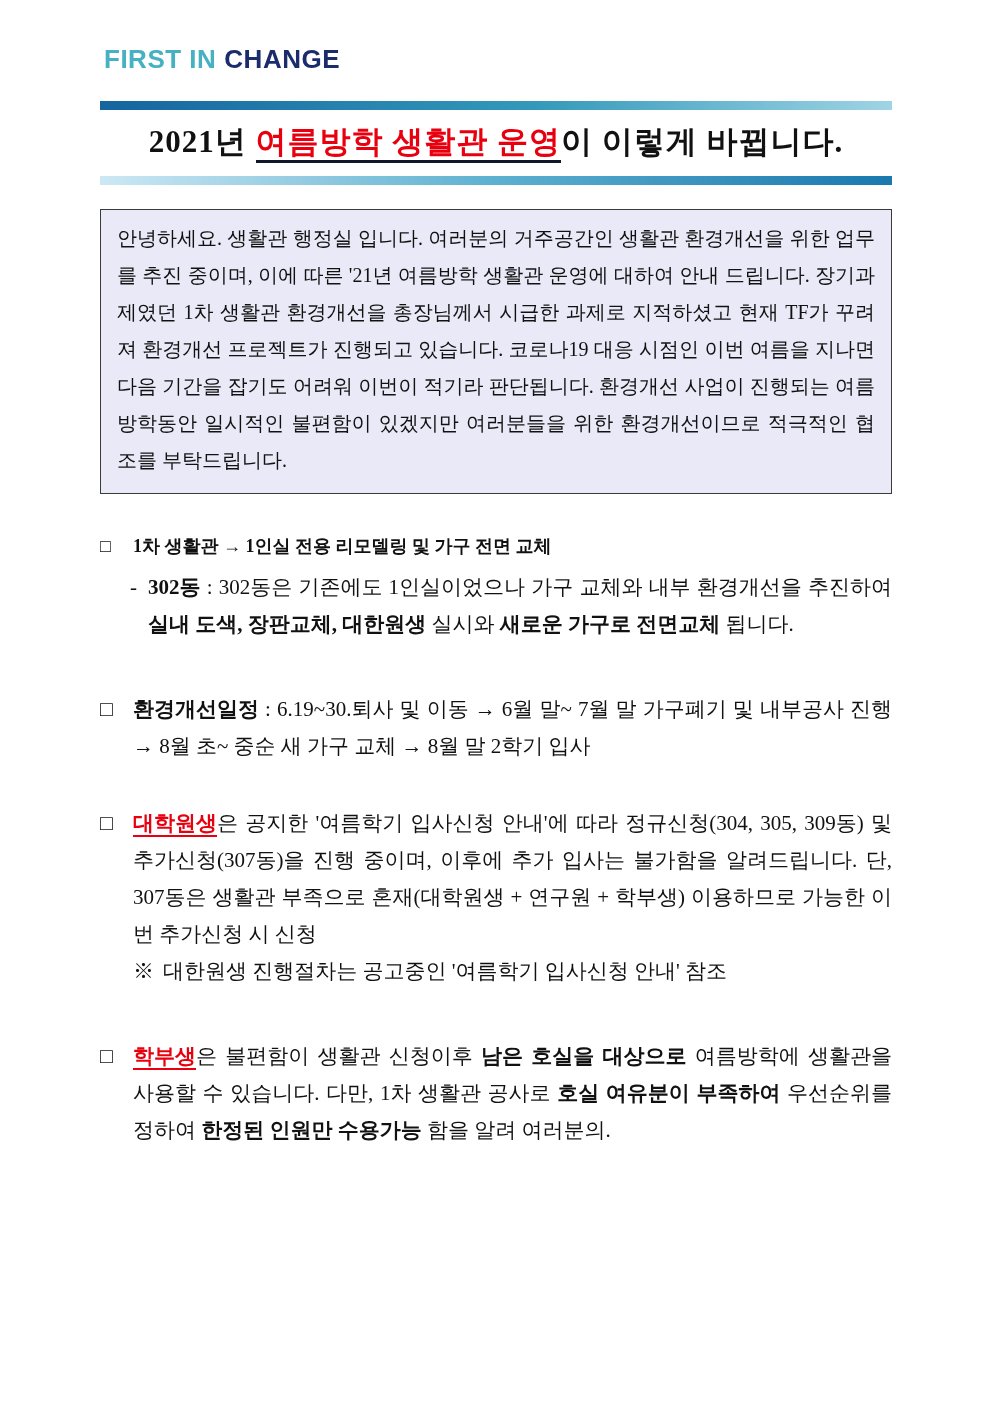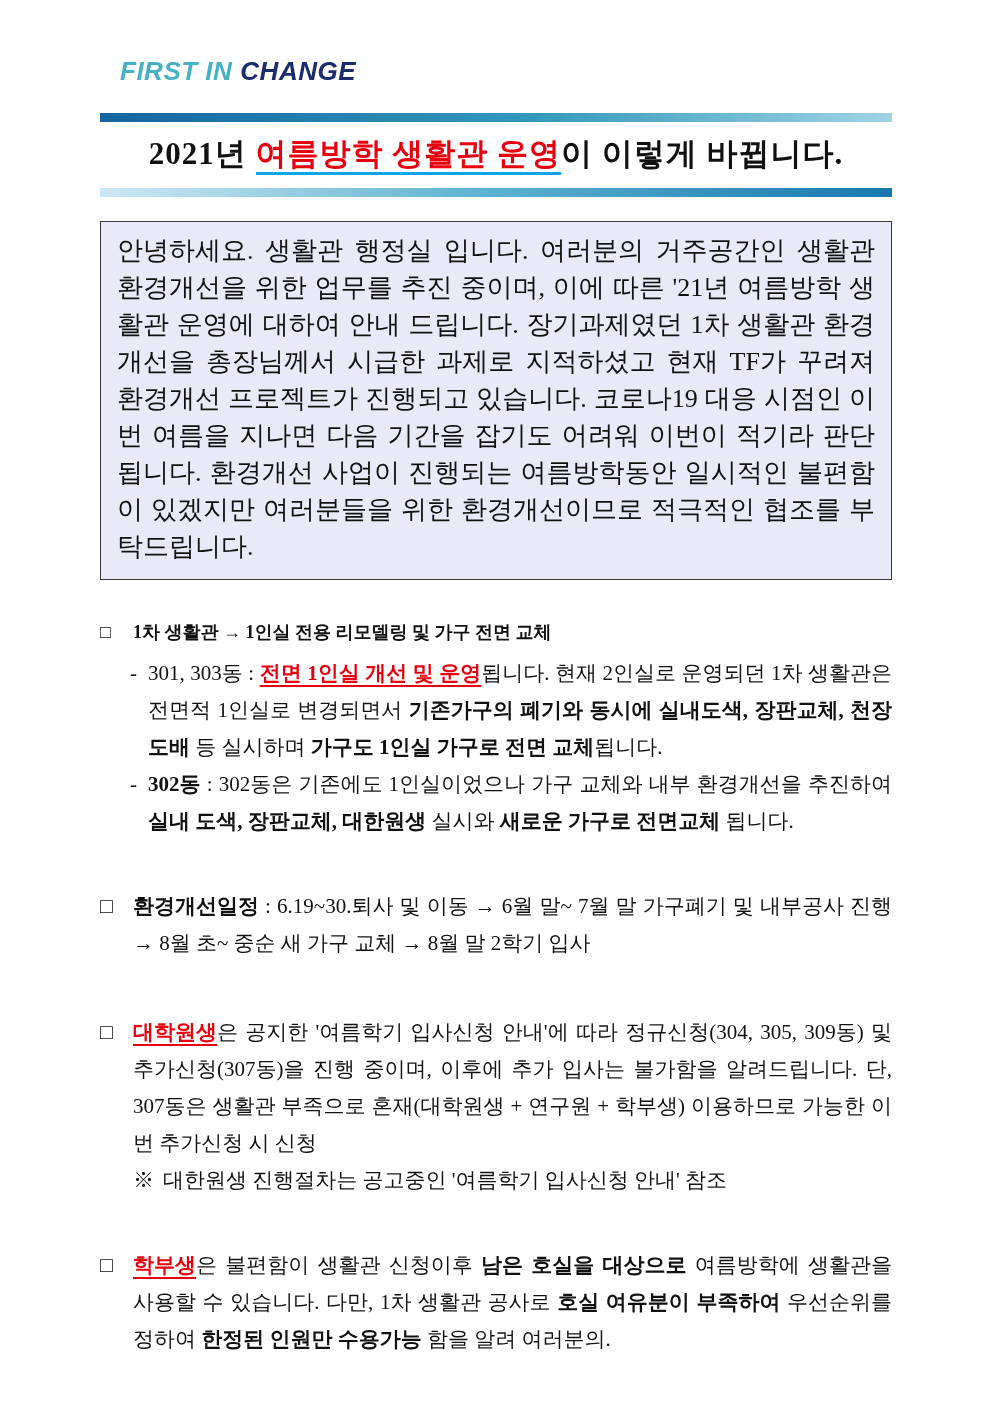--- a/index.html
+++ b/index.html
@@ -5,56 +5,56 @@
   html,body{margin:0;padding:0;}
   body{
     width:992px;height:1403px;background:#ffffff;
     font-family:"Liberation Serif","DejaVu Serif",serif;
     color:#111111;
     -webkit-font-smoothing:antialiased;
   }
   .content{padding:0 100px;}
   
   .logo{
-    padding-top:56px;margin-left:20px;
+    padding-top:44px;margin-left:4px;
     font-family:"Liberation Sans","DejaVu Sans",sans-serif;
-    font-weight:bold;font-size:26px;letter-spacing:0.5px;font-style:italic;
+    font-weight:bold;font-size:26px;letter-spacing:0.5px;
   }
   .logo .first{color:var(--logo-teal,#45b1c2);}
   .logo .second{color:var(--logo-navy,#1b2c6d);margin-left:8px;}
   
   .title-block{margin-top:26px;}
   .bar-top{height:9px;background:linear-gradient(90deg,var(--bar-blue-dark,#15659f) 0%,var(--bar-blue-mid,#3399bb) 55%,#9fd4e4 100%);}
   .bar-bottom{height:9px;background:linear-gradient(90deg,var(--bar-blue-pale,#cde8f4) 0%,#5cb0d0 50%,#1a78ae 100%);}
   .title-line{
     text-align:center;font-size:31px;font-weight:bold;
     padding:11px 0 13px;letter-spacing:1px;white-space:nowrap;
   }
-  .title-hl{color:var(--title-red,#e8000f);border-bottom:3px solid #0ea5e9;padding-bottom:1px;}
+  .title-hl{color:var(--title-red,#e8000f);border-bottom:3px solid #0f172a;padding-bottom:1px;}
   
   .intro-box{
     margin-top:24px;background:var(--intro-box-bg,#e9e9f7);
     border:1px solid var(--intro-box-border,#3a3a3a);
     padding:10px 16px 14px 16px;
   }
-  .intro-box p{margin:0;font-size:26px;line-height:37px;text-align:justify;}
+  .intro-box p{margin:0;font-size:20px;line-height:37px;text-align:justify;}
   
   .section{font-size:21px;line-height:37px;}
   .section p{margin:0;text-align:justify;}
   .sec-p{padding-left:33px;text-indent:-33px;}
   .marker{display:inline-block;width:33px;text-indent:0;}
   .sec-head{font-weight:bold;font-size:18px;margin-bottom:4px !important;}
   .sub-p{padding-left:48px;text-indent:-18px;}
   .dash{display:inline-block;width:18px;text-indent:0;}
   .note-p{padding-left:33px;}
   .note-marker{display:inline-block;width:30px;}
   .s1{margin-top:34px;}
   .s2{margin-top:48px;}
   .s3{margin-top:40px;}
-  .s4{margin-top:52px;}
+  .s4{margin-top:40px;}
   .s5{margin-top:48px;}
   
   .r-n{}
   .r-b{font-weight:bold;}
   .r-bu{font-weight:bold;text-decoration-thickness:2px;text-underline-offset:5px;}
   .r-rbu{color:var(--title-red,#e8000f);font-weight:bold;text-decoration:underline;text-decoration-thickness:2px;text-underline-offset:5px;}
 </style>
 </head>
 <body>
 
@@ -74,23 +74,20 @@
 
   <div class="intro-box">
     <p>안녕하세요. 생활관 행정실 입니다. 여러분의 거주공간인 생활관 환경개선을 위한 업무를 추진 중이며, 이에 따른 '21년 여름방학 생활관 운영에 대하여 안내 드립니다. 장기과제였던 1차 생활관 환경개선을 총장님께서 시급한 과제로 지적하셨고 현재 TF가 꾸려져 환경개선 프로젝트가 진행되고 있습니다. 코로나19 대응 시점인 이번 여름을 지나면 다음 기간을 잡기도 어려워 이번이 적기라 판단됩니다. 환경개선 사업이 진행되는 여름방학동안 일시적인 불편함이 있겠지만 여러분들을 위한 환경개선이므로 적극적인 협조를 부탁드립니다.</p>
   </div>
 
   <div class="section s1">
     <p class="sec-p sec-head">
       <span class="marker">□</span><span>1차 생활관 → 1인실 전용 리모델링 및 가구 전면 교체</span>
     </p>
     <p class="sub-p">
-      <span class="dash">-</span><span><span class="r-n">301, 303동 : </span><span class="r-rbu">전면 1인실 개선 및 운영</span><span class="r-n">됩니다. 현재 2인실로 운영되던 1차 생활관은 전면적 1인실로 변경되면서 </span><span class="r-b">기존가구의 폐기와 동시에 실내도색, 장판교체, 천장도배</span><span class="r-n"> 등 실시하며 </span><span class="r-b">가구도 1인실 가구로 전면 교체</span><span class="r-n">됩니다.</span></span>
-    </p>
-    <p class="sub-p">
       <span class="dash">-</span><span><span class="r-b">302동</span><span class="r-n"> : 302동은 기존에도 1인실이었으나 가구 교체와 내부 환경개선을 추진하여 </span><span class="r-b">실내 도색, 장판교체, 대한원생</span><span class="r-n"> 실시와 </span><span class="r-b">새로운 가구로 전면교체</span><span class="r-n"> 됩니다.</span></span>
     </p>
   </div>
 
   <div class="section s2">
     <p class="sec-p">
       <span class="marker">□</span><span><span class="r-b">환경개선일정</span><span class="r-n"> : 6.19~30.퇴사 및 이동 → 6월 말~ 7월 말 가구폐기 및 내부공사 진행 → 8월 초~ 중순 새 가구 교체 → 8월 말 2학기 입사</span></span>
     </p>
   </div>
 

